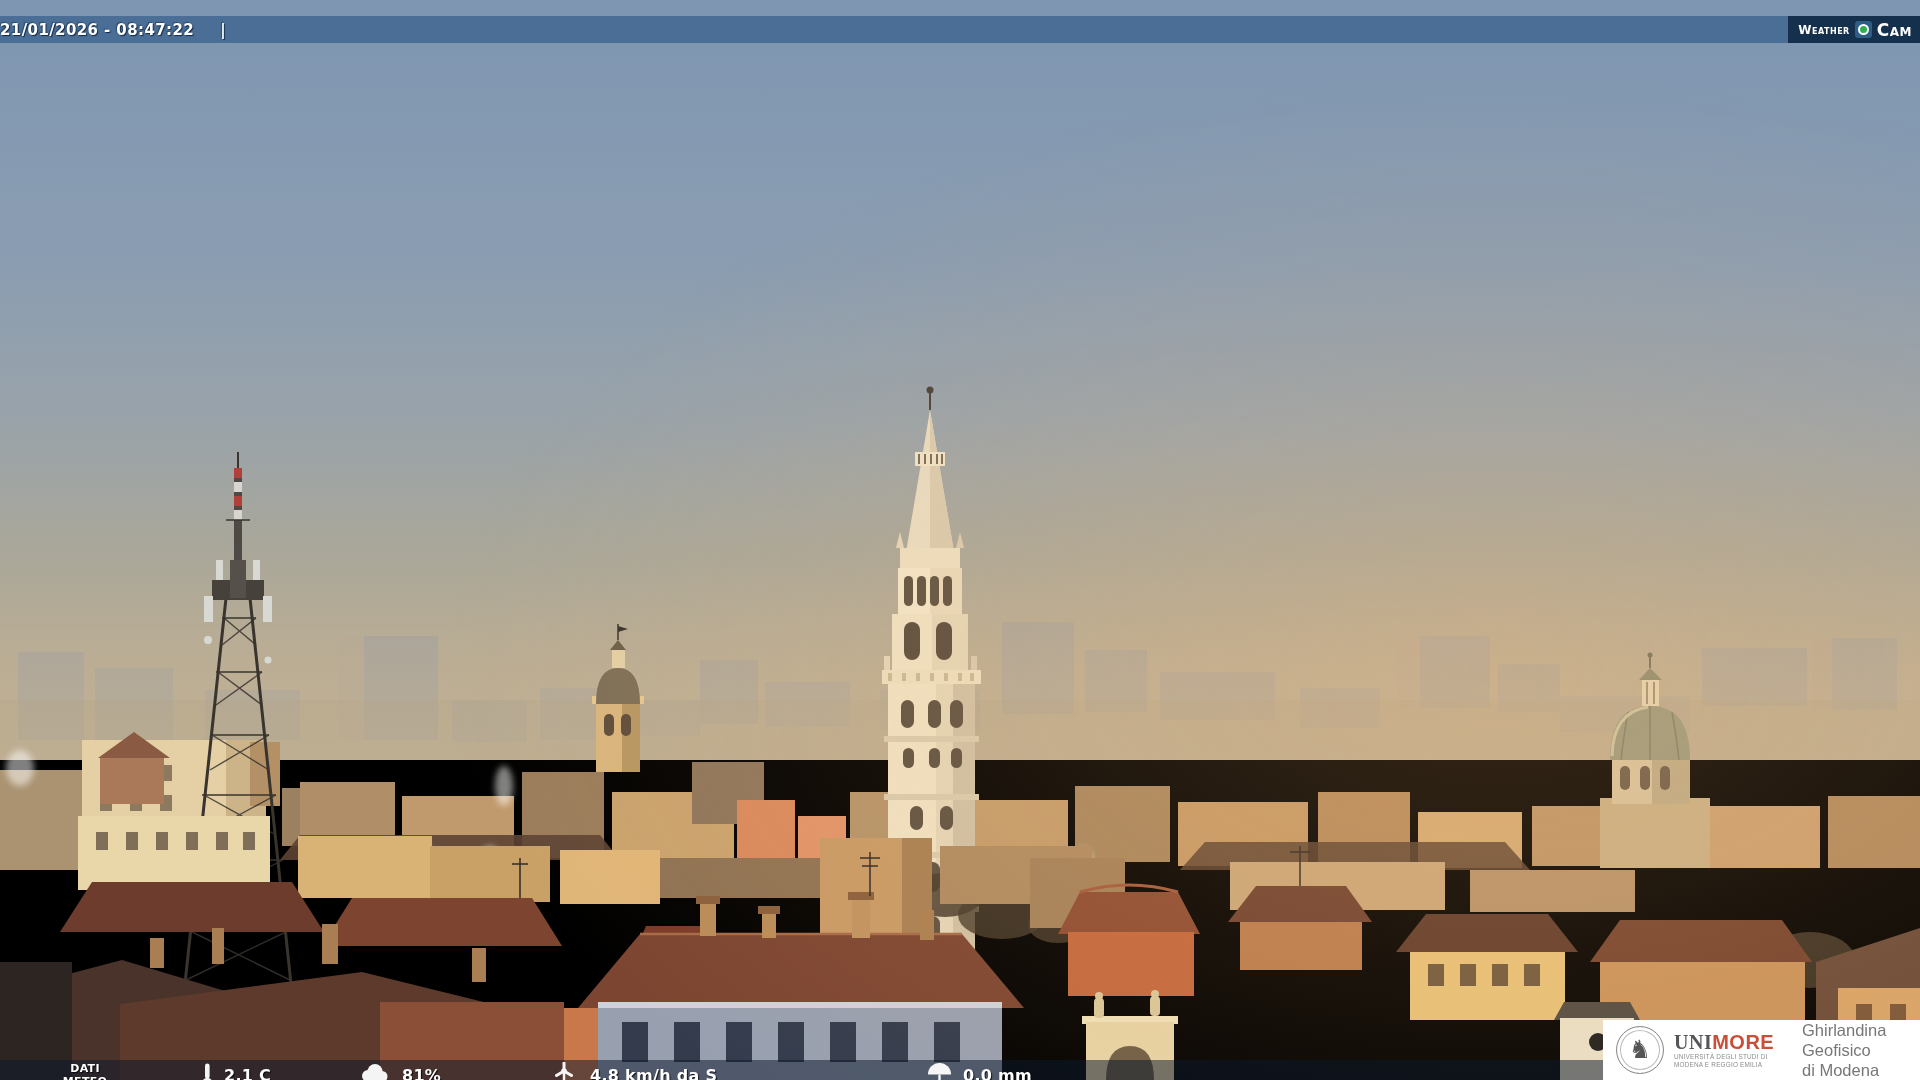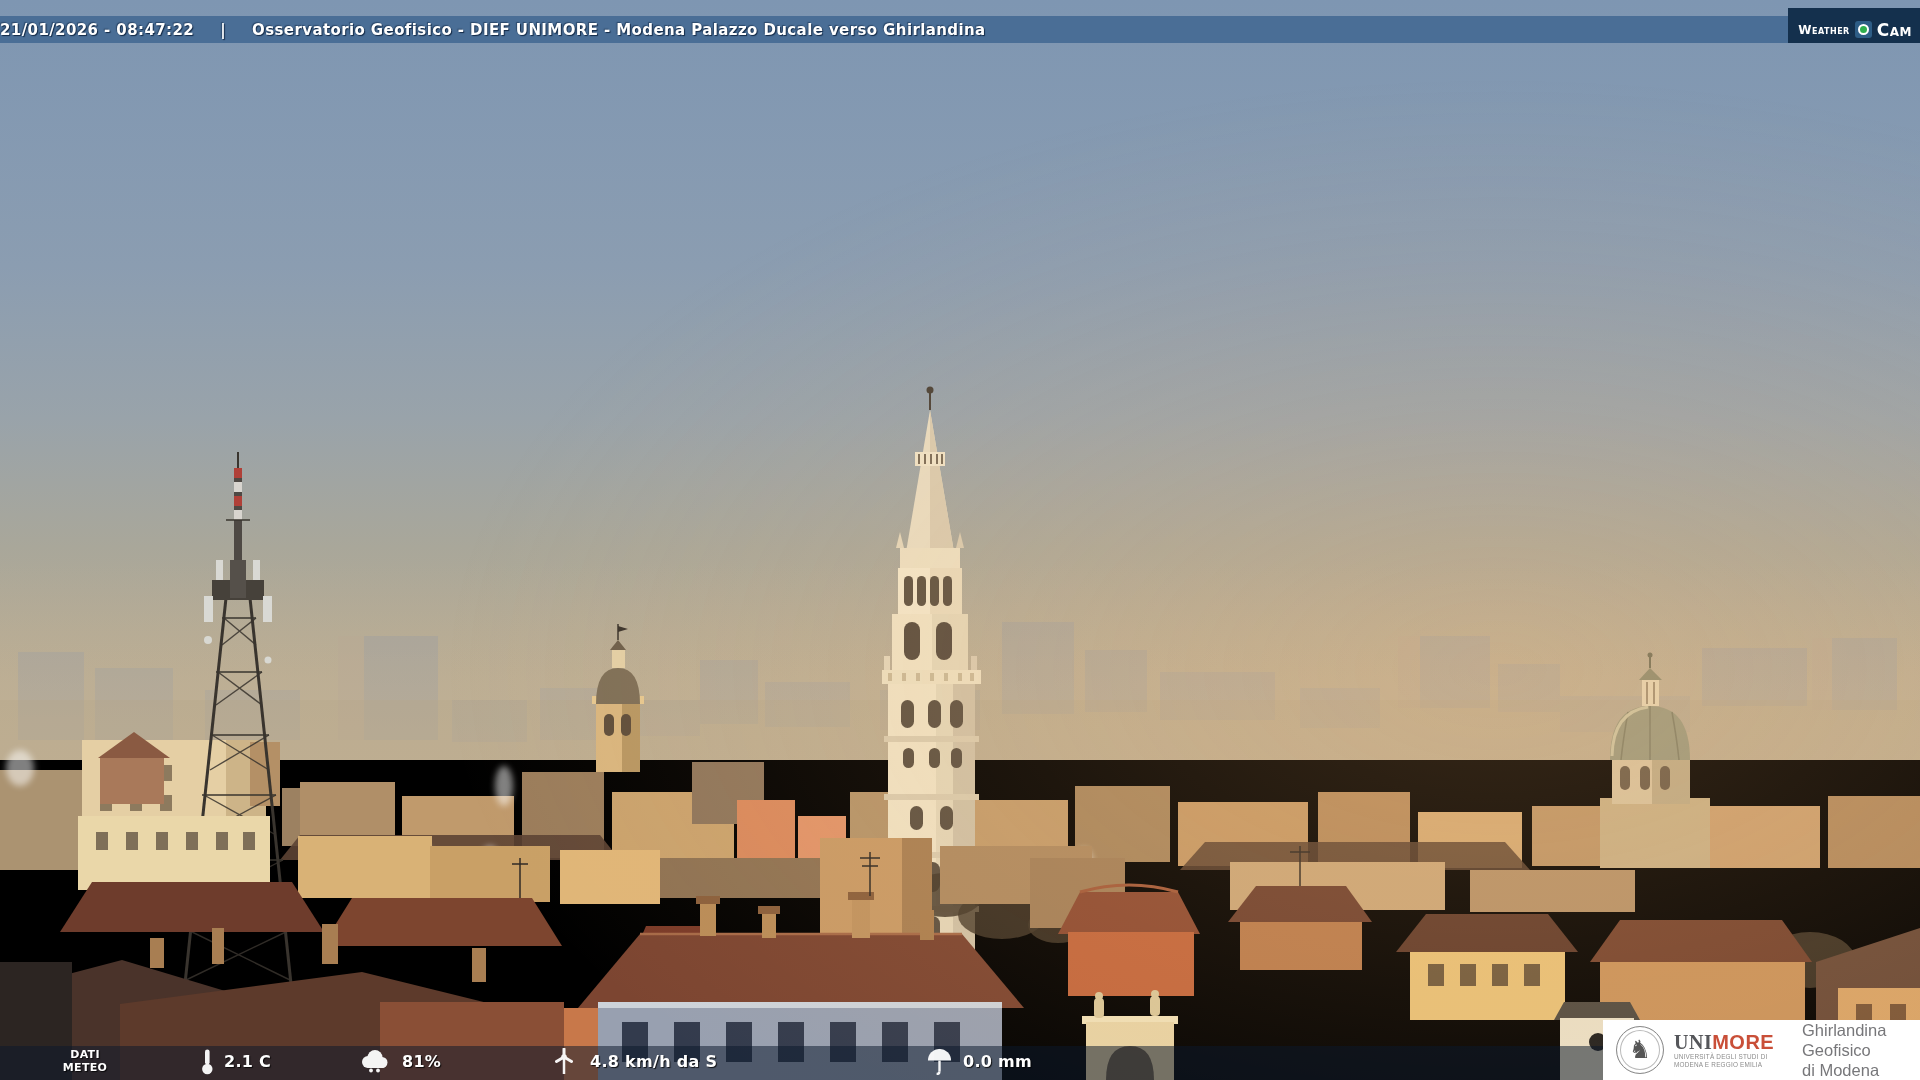--- a/index.html
+++ b/index.html
@@ -8,30 +8,30 @@
   
   #scene{position:absolute;inset:0;display:block;}
   
   #top-bar{position:absolute;top:0;left:0;right:0;height:27px;
     background:#4a6e96;display:flex;align-items:center;
     box-sizing:border-box;z-index:20;margin-top:16px;}
   #top-bar .t{color:#fff;font-size:15px;font-weight:bold;letter-spacing:.4px;
     text-shadow:1px 1px 1px rgba(16,38,66,.95),-1px -1px 1px rgba(16,38,66,.5);
     white-space:nowrap;}
   #top-bar .sep{margin:0 26px;}
-  #wcam{position:absolute;top:8px;right:0;height:27px;background:#14304d;
-    display:flex;align-items:center;padding:8px 8px 0 10px;gap:5px;z-index:21;cursor:pointer;}
+  #wcam{position:absolute;top:16px;right:0;height:27px;background:#14304d;
+    display:flex;align-items:center;padding:0 8px 0 10px;gap:5px;z-index:21;cursor:pointer;}
   #wcam .w1{color:#fff;font-size:12px;font-weight:600;font-variant:small-caps;letter-spacing:.5px;}
   #wcam .w2{color:#fff;font-size:17px;font-weight:800;font-variant:small-caps;letter-spacing:.5px;}
   #wcam .tile{width:17px;height:17px;background:#2e5d86;border-radius:3px;
     display:flex;align-items:center;justify-content:center;}
   #wcam .lens{width:11px;height:11px;border-radius:50%;background:#2fae4d;
     border:2.5px solid #fff;box-sizing:border-box;}
   
-  #weather-bar{position:absolute;left:0;right:0;bottom:0;height:34px;
+  #weather-bar{position:absolute;left:0;right:0;bottom:0;height:20px;
     background:rgba(12,24,44,.52);z-index:20;}
   #weather-bar .wlabel{position:absolute;left:50px;top:2px;width:70px;text-align:center;
     color:#fff;font-size:11px;font-weight:bold;line-height:13px;letter-spacing:.3px;
     text-shadow:1px 1px 1px rgba(0,0,0,.8);}
   .wb-item{position:absolute;top:0;height:30px;display:flex;align-items:center;gap:10px;}
   .wb-item .val{color:#fff;font-size:16px;font-weight:bold;letter-spacing:.3px;
     text-shadow:1px 1px 1px rgba(0,0,0,.8);white-space:nowrap;}
   .wb-item svg{display:block;}
   #wb-temp{left:200px;} #wb-hum{left:358px;} #wb-wind{left:548px;} #wb-rain{left:926px;}
   
@@ -400,21 +400,20 @@
       <polygon points="120,1080 120,1004 362,972 524,1012 524,1080" fill="#5d3a2b"></polygon>
       <rect x="380" y="1002" width="184" height="78" fill="#8a4f36"></rect>
     </g>
 
     <rect x="0" y="0" width="1920" height="1080" fill="url(#gWarm)"></rect>
   </svg>
 
   <div id="top-bar">
     <span class="t">21/01/2026 - 08:47:22</span>
     <span class="t sep">|</span>
-    <span class="t">Osservatorio Geofisico - DIEF UNIMORE - Modena Palazzo Ducale verso Ghirlandina</span>
   </div>
   <div id="wcam">
     <span class="w1">Weather</span>
     <span class="tile">
         <span class="lens"></span>
       </span>
     <span class="w2">Cam</span>
   </div>
 
   <div id="weather-bar">

